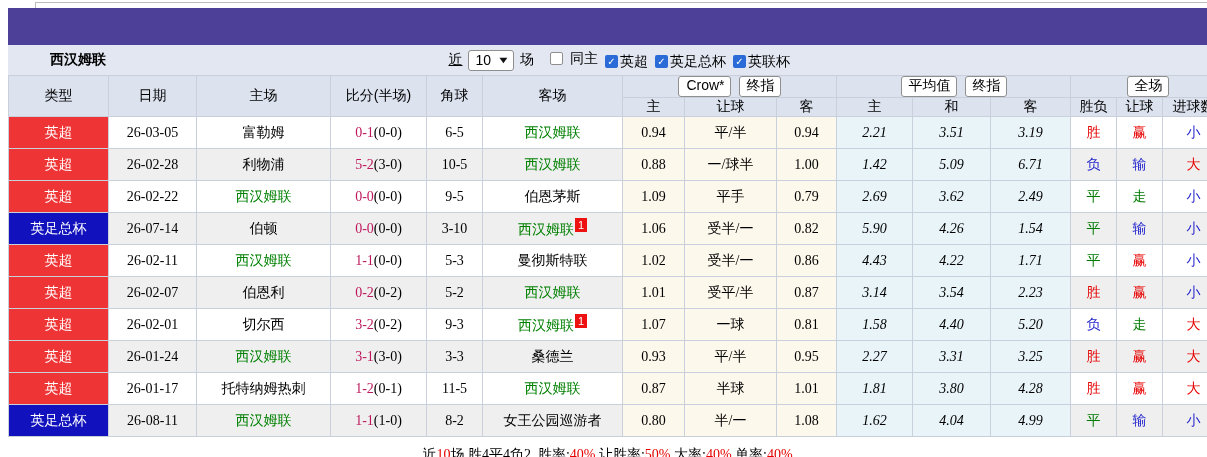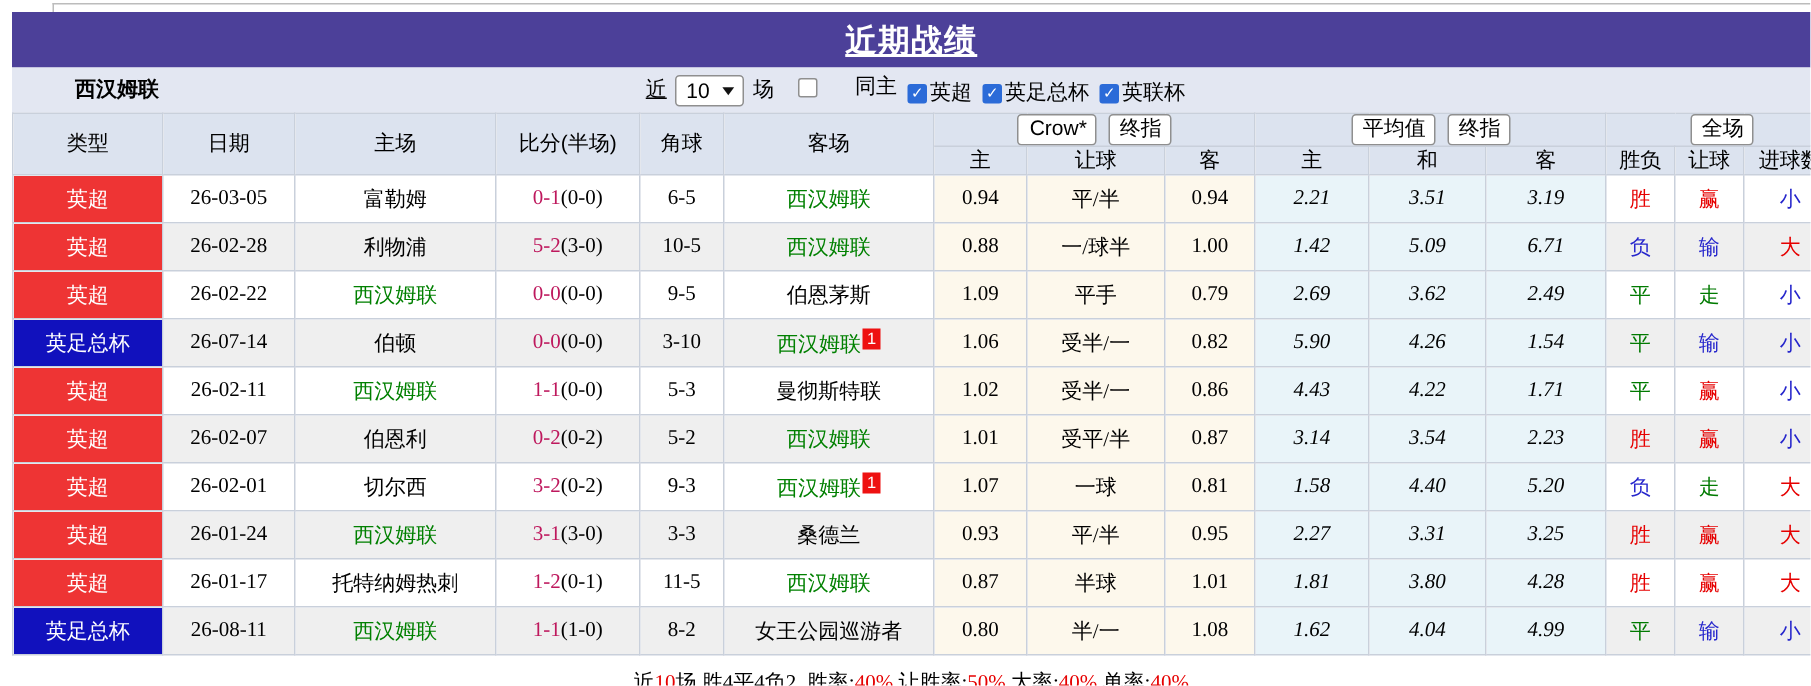--- a/index.html
+++ b/index.html
@@ -36,21 +36,21 @@
   .near-link { text-decoration:underline; margin-right:5px; }
   .suffix { margin:0 4px 0 6px; }
   .select {
     display:inline-flex; align-items:center; background:#fff;
     border:1px solid #8f8f8f; border-radius:3px; height:21px;
     padding:0 5px 0 7px; gap:8px; font-size:14px; box-sizing:border-box; cursor:default;
     font-family:"Liberation Sans","DejaVu Sans",sans-serif;
   }
   .chev { font-size:9px; color:#111; transform:scaleX(1.5); }
   .cb-item { display:inline-flex; align-items:center; gap:2px; margin-left:7px; cursor:pointer; }
-  .cb-item.first { margin-left:12px; gap:25px; }
+  .cb-item.first { margin-left:12px; gap:7px; }
   .cb { width:13px; height:13px; box-sizing:border-box; border-radius:2px;
         display:inline-flex; align-items:center; justify-content:center; }
   .cb.checked { background:#2b6bd8; color:#fff; font-size:10px; font-weight:bold; }
   .cb.un { background:#fff; border:1px solid #8f8f8f; }
 
   
   table { border-collapse:collapse; table-layout:fixed; margin-left:8px; width:1216px; }
   th, td { border:1px solid #c9d0db; text-align:center; overflow:hidden; white-space:nowrap; padding:0; }
   thead th { background:#dce3ef; font-weight:normal; font-size:14px; color:#000; }
   thead tr.r1 { height:22px; }
@@ -88,21 +88,20 @@
 <body>
 
 <div class="page">
 
   <div class="topstrip">
     <div class="hline"></div>
     <div class="vline"></div>
   </div>
 
   <div class="titlebar">
-    <span class="title">近期战绩</span>
   </div>
 
   <div class="filterbar">
     <span class="team-label">西汉姆联</span>
     <span class="filter-controls">
       <span class="near-link">近</span>
       <span class="select">
         <span>10</span>
         <span class="chev">▼</span>
       </span>

